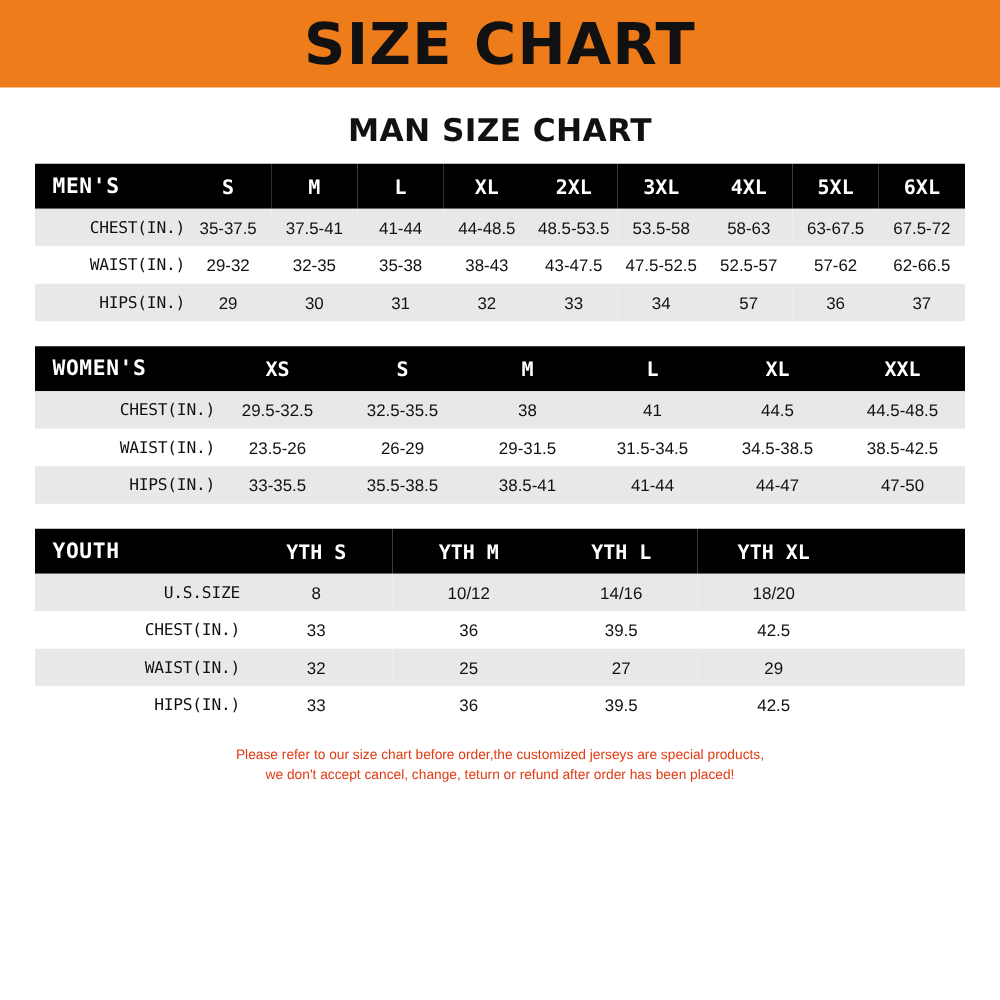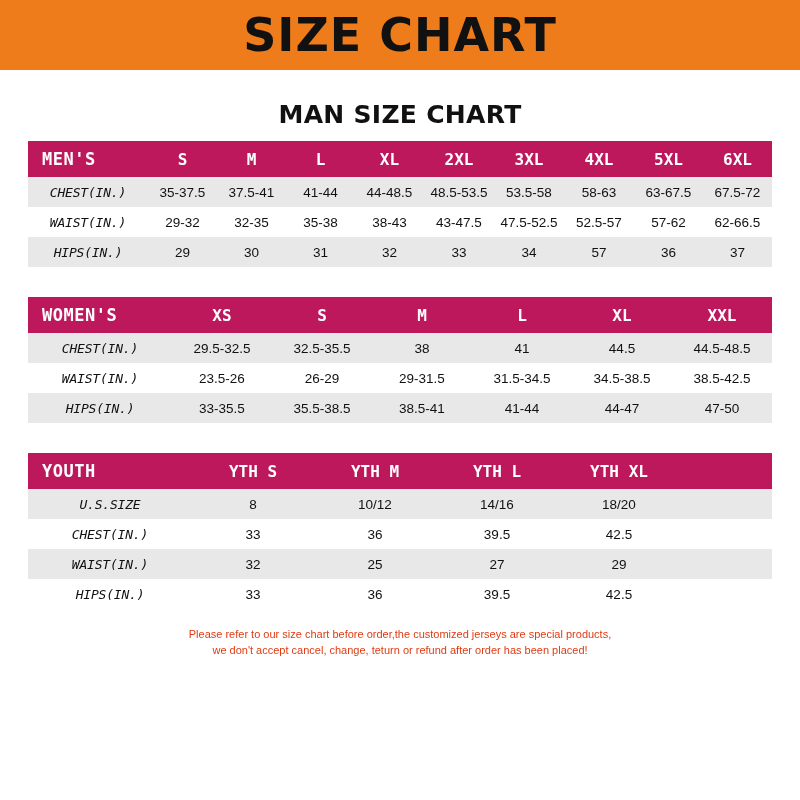--- a/index.html
+++ b/index.html
@@ -36,21 +36,21 @@
     color: #111111;
     line-height: 1;
   }
 
   .content {
     padding: 0 18px;
     box-sizing: border-box;
   }
 
   .section {
-    margin-top: 30px;
+    margin-top: 20px;
   }
   .section-title {
     text-align: center;
     font-family: "DejaVu Sans", sans-serif;
     font-weight: bold;
     font-size: 25px;
     color: #111111;
     margin: 10px 0 12px 0;
     letter-spacing: 0.3px;
   }
@@ -61,21 +61,21 @@
     border-collapse: collapse;
     table-layout: fixed;
   }
   table.size-table td, table.size-table th {
     padding: 0;
     margin: 0;
   }
 
   
   .hdr-row {
-    background: #be185d;
+    background: #000000;
     color: #ffffff;
     height: 36px;
   }
   .hdr-row td {
     font-family: "DejaVu Sans Mono", monospace;
     font-weight: bold;
     font-size: 16px;
     text-align: center;
     color: #ffffff;
     height: 36px;
@@ -95,23 +95,22 @@
     font-family: "Liberation Sans", sans-serif;
     font-size: 13.5px;
     color: #111111;
     text-align: center;
     height: 30px;
     vertical-align: middle;
   }
   .data-row td.first {
     font-family: "DejaVu Sans Mono", monospace;
     font-size: 13px;
-    text-align: center;
+    text-align: right;
     letter-spacing: -0.2px;
-    font-style: italic;
   }
   .row-light { background: #e8e8e8; }
   .row-white { background: #ffffff; }
 
   
   .lbl-big td.first { font-size: 13px; }
 
   .footer-note {
     margin-top: 18px;
     padding: 0 26px;

